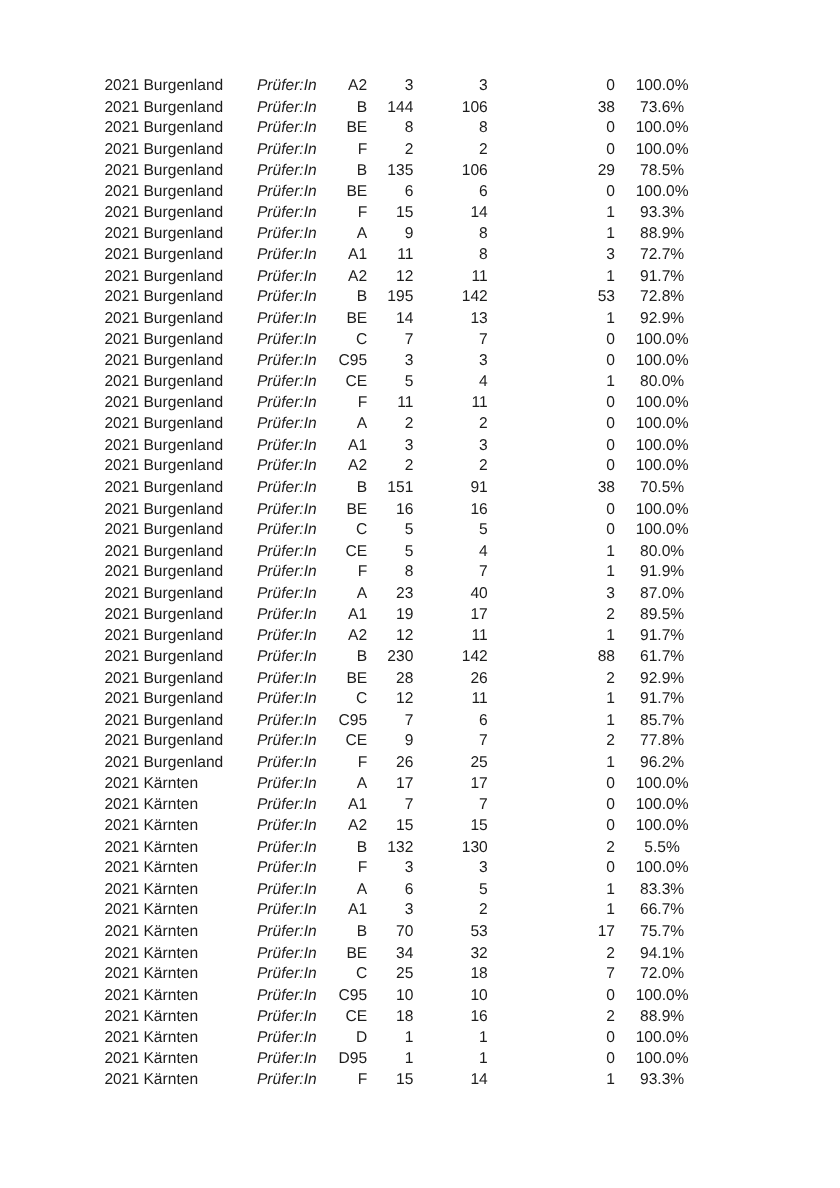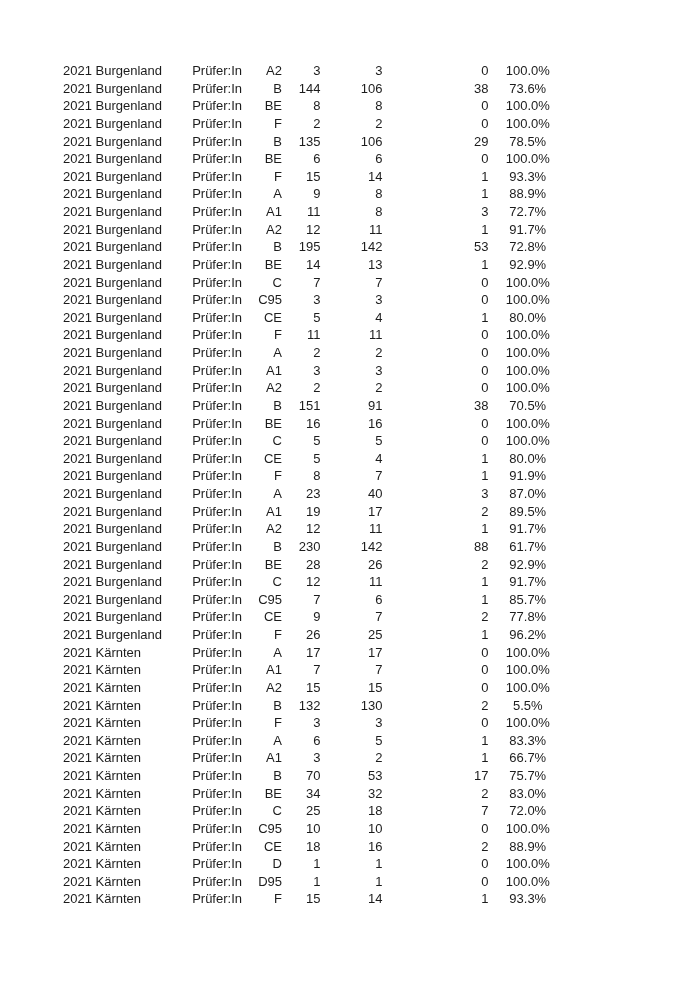--- a/index.html
+++ b/index.html
@@ -25,28 +25,29 @@
     top: 62px;
     width: 504px;
   }
   .row {
     display: flex;
     height: 17.64px;
     align-items: center;
     font-size: 13px;
     color: #1c1c1c;
     line-height: 17.64px;
+    margin-left: 24px;
   }
   .cell {
     white-space: pre;
     overflow: visible;
     flex: 0 0 auto;
   }
   .c-year-state { width: 125px;  text-align: left;  }
-  .c-examiner   { width: 54px;   text-align: right;  }
+  .c-examiner   { width: 54px;   text-align: center; font-style: italic;  }
   .c-category   { width: 40px;   text-align: right;  }
   .c-total      { width: 38.5px; text-align: right; }
   .c-passed     { width: 62px;   text-align: right; }
   .c-failed     { width: 106px;  text-align: right; }
   .c-rate       { width: 78.5px; text-align: center; }
 </style>
 </head>
 <body>
 
 <div class="page">
@@ -420,21 +421,21 @@
         <span class="cell c-failed">17</span>
         <span class="cell c-rate">75.7%</span>
       </div>
       <div class="row">
         <span class="cell c-year-state">2021 Kärnten</span>
         <span class="cell c-examiner">Prüfer:In</span>
         <span class="cell c-category">BE</span>
         <span class="cell c-total">34</span>
         <span class="cell c-passed">32</span>
         <span class="cell c-failed">2</span>
-        <span class="cell c-rate">83.0%</span>
+        <span class="cell c-rate">94.1%</span>
       </div>
       <div class="row">
         <span class="cell c-year-state">2021 Kärnten</span>
         <span class="cell c-examiner">Prüfer:In</span>
         <span class="cell c-category">C</span>
         <span class="cell c-total">25</span>
         <span class="cell c-passed">18</span>
         <span class="cell c-failed">7</span>
         <span class="cell c-rate">72.0%</span>
       </div>

